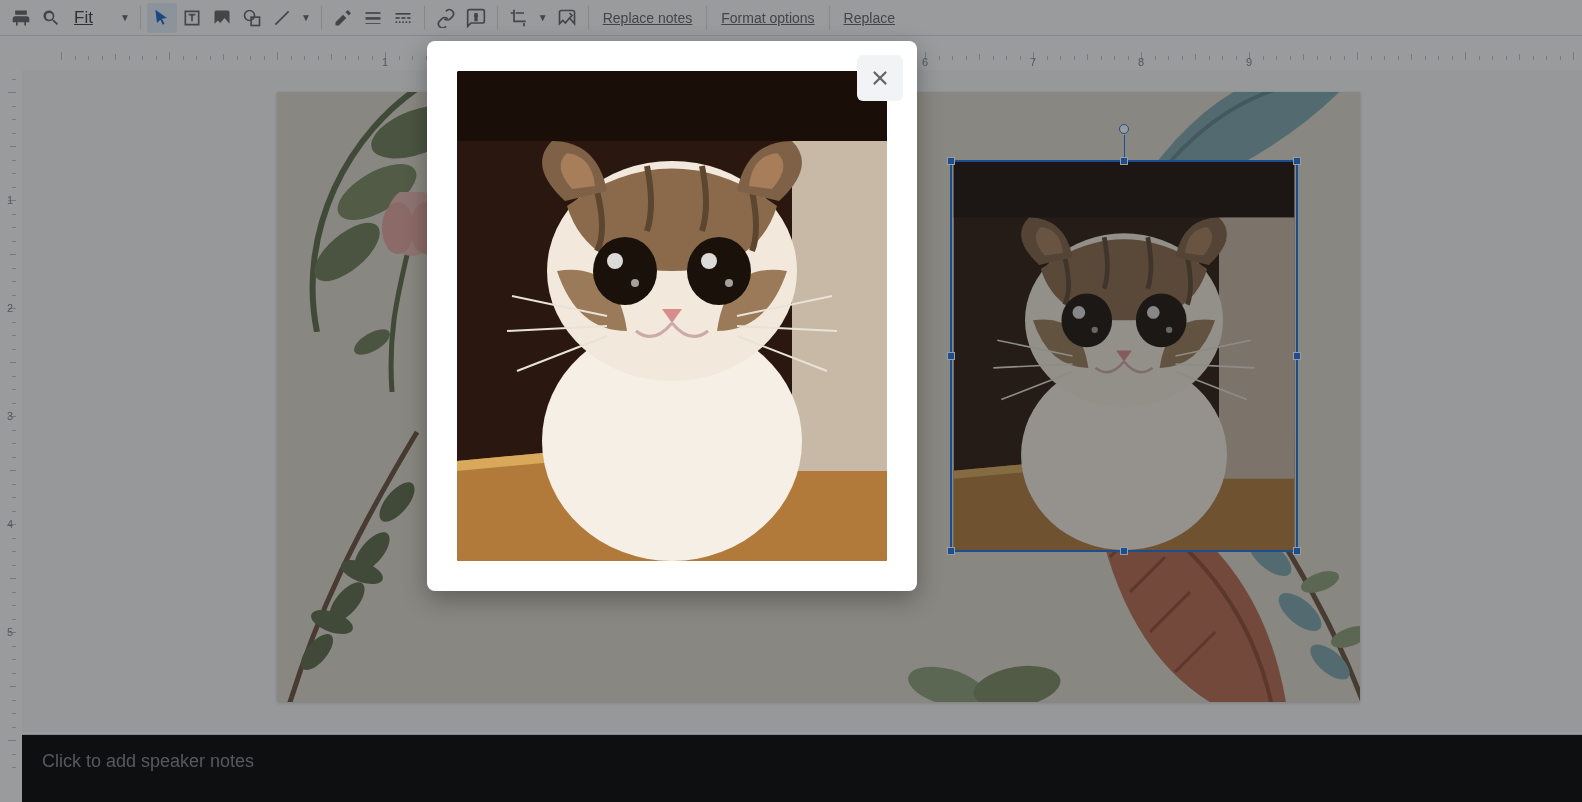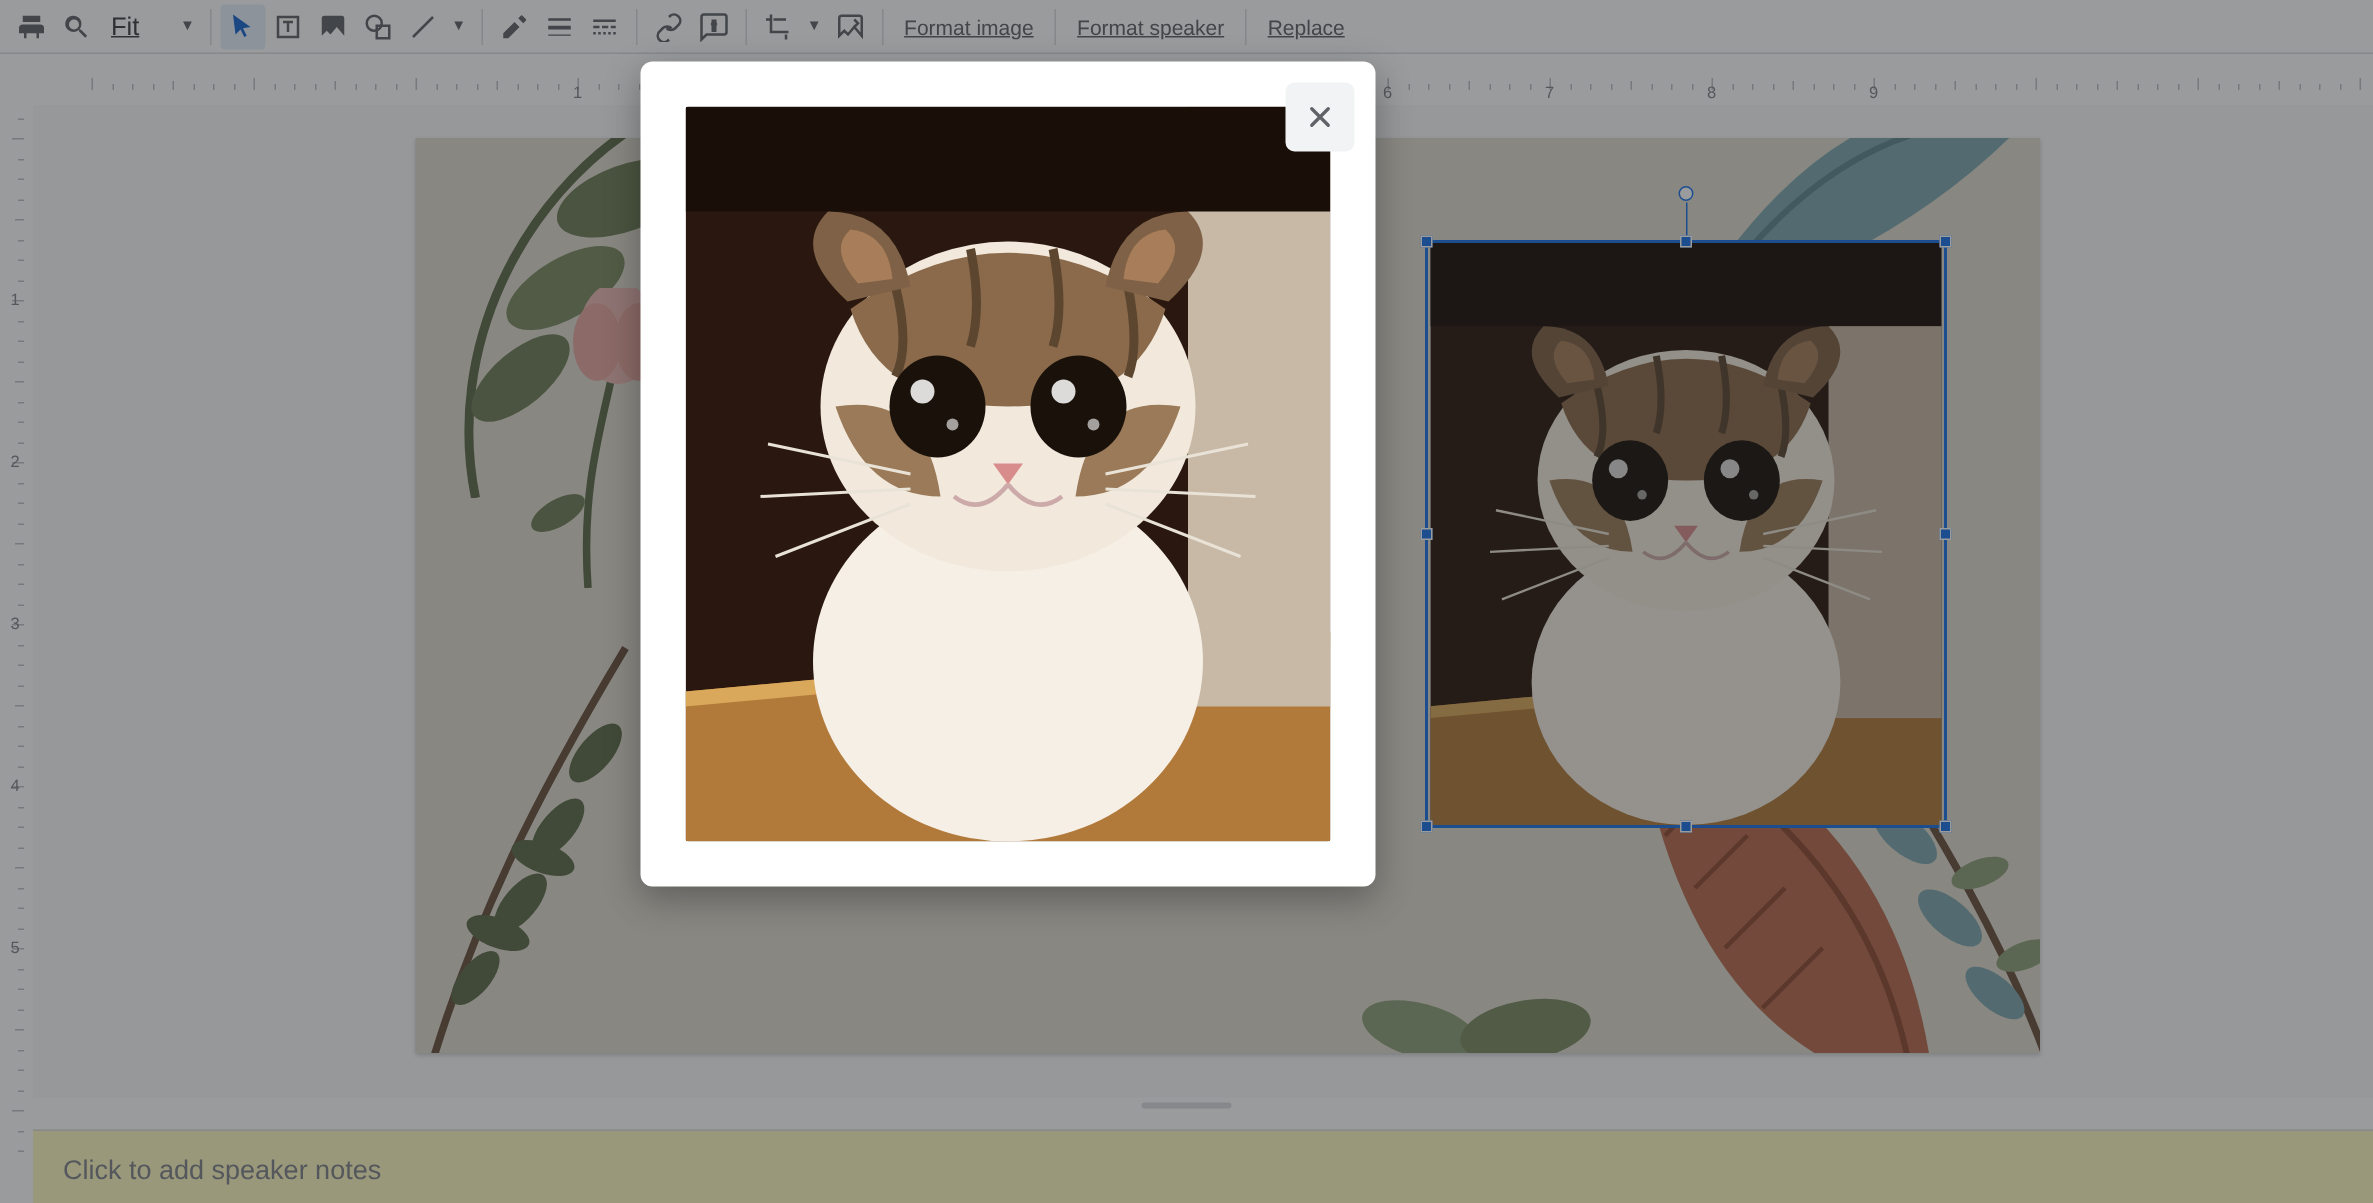--- a/index.html
+++ b/index.html
@@ -51,21 +51,21 @@
   .hndl { position: absolute; width: 8px; height: 8px; background: #1a73e8; border: 1px solid #fff; }
   .h-tl{left:-5px;top:-5px}.h-tr{right:-5px;top:-5px}.h-bl{left:-5px;bottom:-5px}.h-br{right:-5px;bottom:-5px}
   .h-t{left:calc(50% - 4px);top:-5px}.h-b{left:calc(50% - 4px);bottom:-5px}
   .h-l{left:-5px;top:calc(50% - 4px)}.h-r{right:-5px;top:calc(50% - 4px)}
   .rot { position:absolute; left:calc(50% - 5px); top:-38px; width:10px; height:10px; border:1px solid #1a73e8; border-radius:50%; background:#fff; }
   .rot::after{content:"";position:absolute;left:4px;top:10px;width:1px;height:24px;background:#1a73e8;}
 
   
   .notes-splitter { position:absolute; left:0; right:0; bottom:60px; height:10px; display:flex; align-items:center; justify-content:center; }
   .notes-splitter .grip { width:60px; height:4px; background:#dadce0; border-radius:2px; }
-  .notes { position:absolute; left:22px; right:0; bottom:0; height:49px; background:#fef9c3; border-top:1px solid #dadce0; padding:16px 20px; color:#80868b; font-size:18px; }
+  .notes { position:absolute; left:22px; right:0; bottom:0; height:68px; background:#000000; border-top:1px solid #dadce0; padding:16px 20px; color:#80868b; font-size:18px; }
 
   
   .scrim { position:absolute; inset:0; background:rgba(32,33,36,.45); z-index:5; }
 
   
   .modal { position:absolute; z-index:10; left:427px; top:41px; width:490px; background:#fff; border-radius:8px; box-shadow:0 8px 24px rgba(0,0,0,.3); padding:30px 30px 30px; }
   .modal-close { position:absolute; right:14px; top:14px; width:46px; height:46px; border-radius:6px; background:#f1f3f4; display:flex; align-items:center; justify-content:center; color:#5f6368; cursor:pointer; }
   .modal-close svg{width:22px;height:22px;fill:currentColor}
   .modal-img { width:430px; height:490px; border-radius:2px; overflow:hidden; }
   .modal-img .cat { width:100%; height:100%; }
@@ -219,23 +219,23 @@
       </svg>
     </div>
   <div class="tb-drop">▼</div>
   <div class="tb-btn">
       <svg viewBox="0 0 24 24">
         <path d="M21 19V5a2 2 0 00-2-2H5a2 2 0 00-2 2v14l4-4 3 3 5-6 6 7z" fill="none" stroke="currentColor" stroke-width="2"></path>
         <path d="M15 6l3 3-3 3" fill="none" stroke="currentColor" stroke-width="2"></path>
       </svg>
     </div>
   <div class="tb-sep"></div>
-  <div class="tb-text">Format image</div>
-  <div class="tb-sep"></div>
-  <div class="tb-text">Format speaker</div>
+  <div class="tb-text">Replace notes</div>
+  <div class="tb-sep"></div>
+  <div class="tb-text">Format options</div>
   <div class="tb-sep"></div>
   <div class="tb-text">Replace</div>
 </div>
 
 <div class="workspace">
 
   <div class="ruler-h">
     <div class="ruler-h-track" id="ruler-h-track">
         <div class="ruler-tick major" style="left: 39px;"></div>
         <div class="ruler-tick minor" style="left: 52.5px;"></div>

